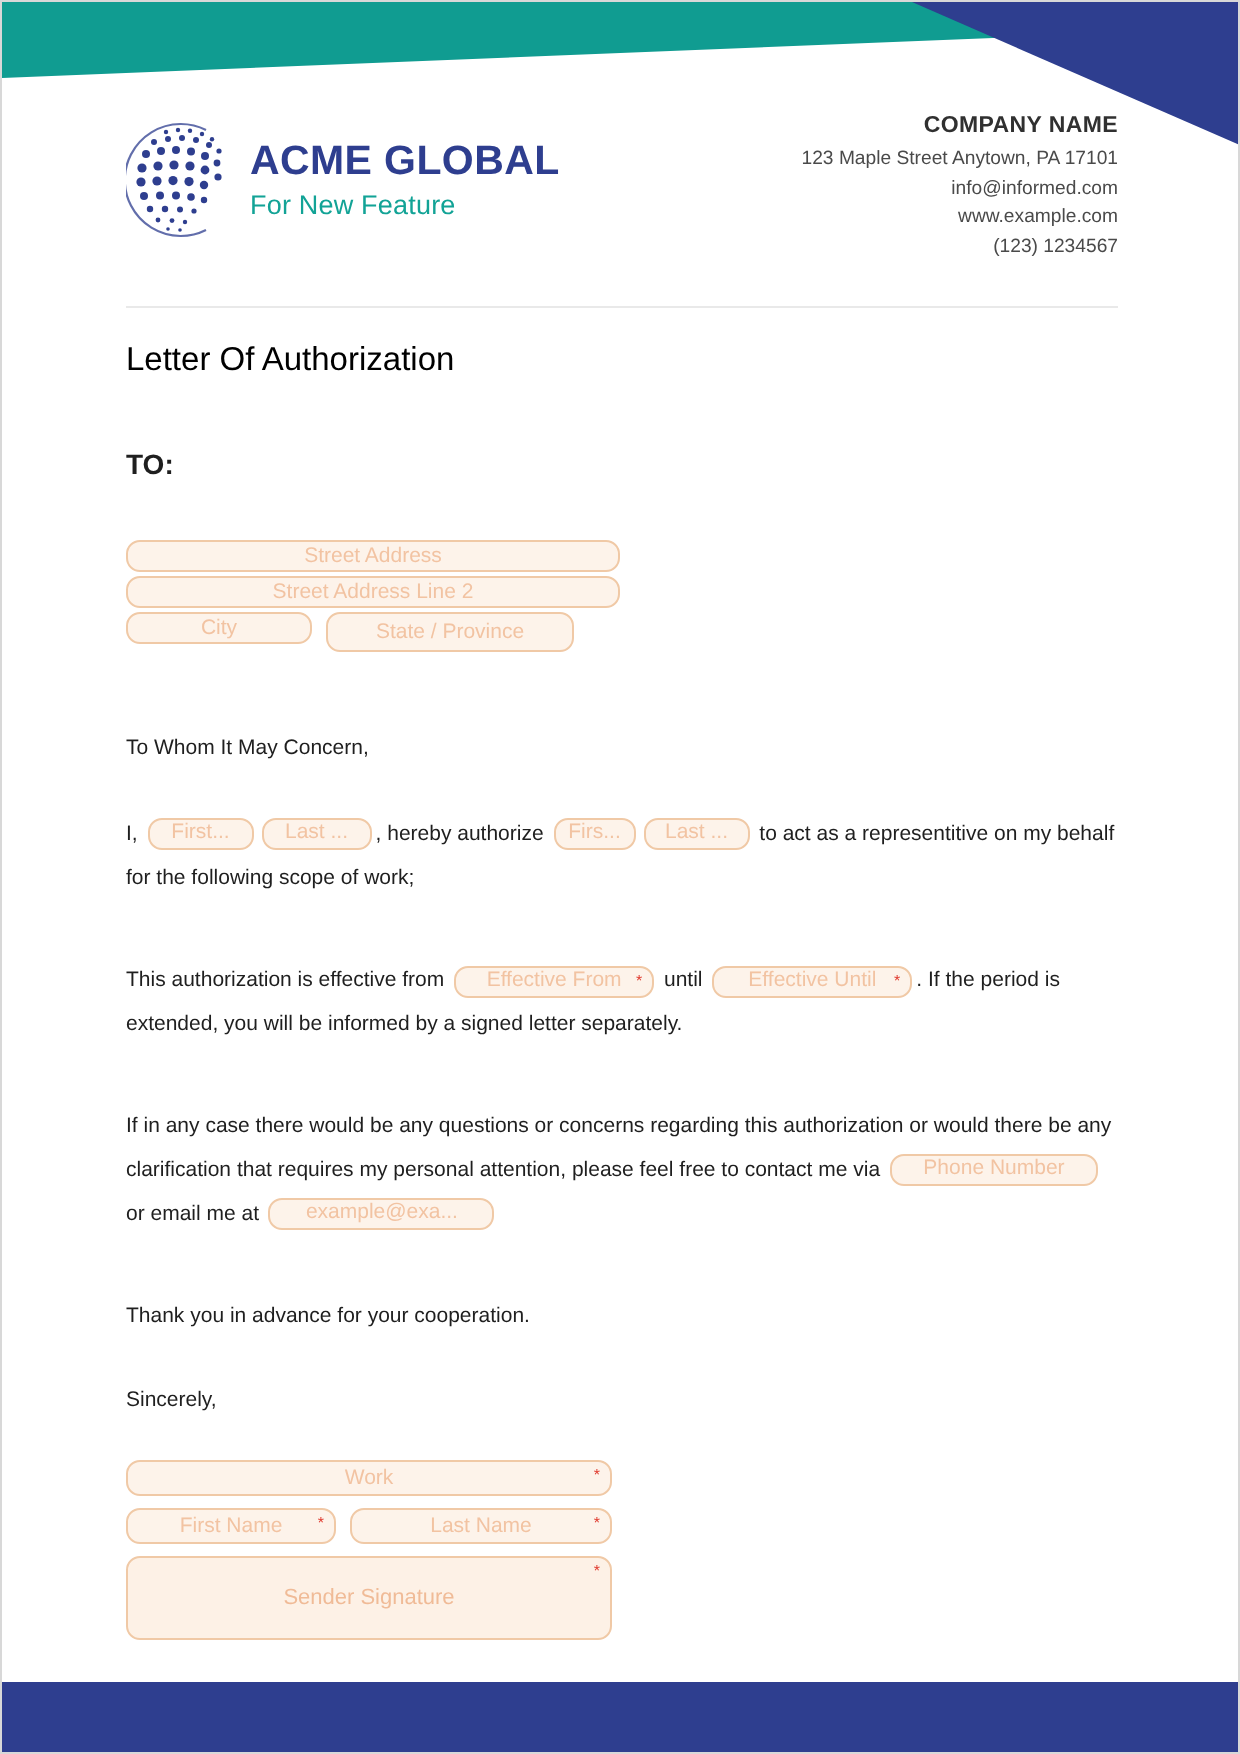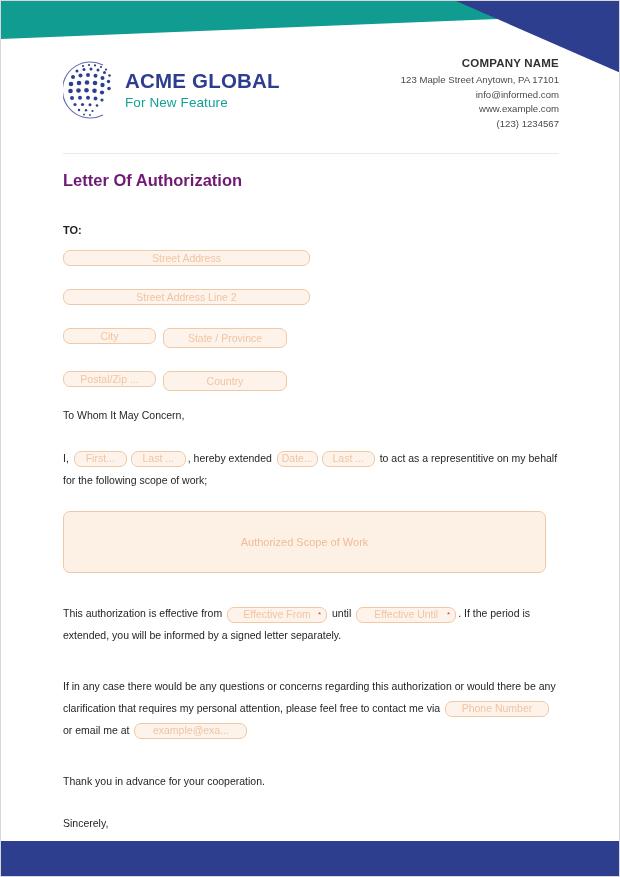--- a/index.html
+++ b/index.html
@@ -96,29 +96,29 @@
 
   
   .content {
     position: absolute;
     top: 170px;
     left: 62px;
     width: 496px;
   }
   .doc-title {
     font-size: 16.5px;
-    font-weight: bold;
-    color: #701a75;
+    font-weight: normal;
+    color: #000000;
     margin: 0 0 34px 0;
   }
   .to-label {
-    font-size: 11px;
+    font-size: 14px;
     font-weight: bold;
     color: #1f1f1f;
-    margin-bottom: 14px;
+    margin-bottom: 30px;
   }
 
   
   .field {
     border: 1px solid #f0c9a6;
     border-radius: 7px;
     background: #fdf3ea;
     color: #f2c3a2;
     font-size: 10.5px;
     text-align: center;
@@ -132,33 +132,33 @@
   }
   .req {
     color: #e03b2f;
     font-size: 8px;
     position: absolute;
     right: 5px;
     top: 3px;
     line-height: 1;
   }
 
-  .addr-rows { display: flex; flex-direction: column; gap: 23px; }
+  .addr-rows { display: flex; flex-direction: column; gap: 2px; }
   .addr-full { width: 247px; height: 16px; }
   .addr-row { display: flex; gap: 7px; }
   .addr-small { width: 93px; height: 16px; }
   .addr-mid { width: 124px; height: 20px; }
 
   .para {
     font-size: 10.5px;
     color: #1f1f1f;
     line-height: 2.08;
     margin: 0;
   }
-  .gap-top-1 { margin-top: 14px; }
+  .gap-top-1 { margin-top: 38px; }
   .gap-top-2 { margin-top: 21px; }
   .gap-top-3 { margin-top: 30px; }
   .gap-top-4 { margin-top: 29px; }
   .gap-top-5 { margin-top: 29px; }
 
   .inline-field {
     height: 16px;
     vertical-align: middle;
     margin: 0 2px;
     display: inline-flex;
@@ -304,37 +304,32 @@
 
     <div class="to-label">TO:</div>
 
     <div class="addr-rows">
       <div class="field addr-full">Street Address</div>
       <div class="field addr-full">Street Address Line 2</div>
       <div class="addr-row">
         <div class="field addr-small">City</div>
         <div class="field addr-mid">State / Province</div>
       </div>
-      <div class="addr-row">
-        <div class="field addr-small">Postal/Zip ...</div>
-        <div class="field addr-mid">Country</div>
-      </div>
     </div>
 
     <p class="para gap-top-1">To Whom It May Concern,</p>
 
     <p class="para gap-top-2">
       <span>I,</span>
-      <span class="field inline-field w-first">First...</span><span class="field inline-field w-last">Last ...</span><span>, hereby extended</span>
-      <span class="field inline-field w-first2">Date...</span><span class="field inline-field w-last2">Last ...</span>
+      <span class="field inline-field w-first">First...</span><span class="field inline-field w-last">Last ...</span><span>, hereby authorize</span>
+      <span class="field inline-field w-first2">Firs...</span><span class="field inline-field w-last2">Last ...</span>
       <span>to act as a representitive on</span>
       <span>my behalf for the following scope of work;</span>
     </p>
 
-    <div class="scope-box">Authorized Scope of Work</div>
 
     <p class="para gap-top-3">
       <span>This authorization is effective from</span>
       <span class="field inline-field w-eff">
           <span>Effective From</span>
           <span class="req">*</span>
         </span>
       <span>until</span>
       <span class="field inline-field w-eff">
           <span>Effective Until</span>
@@ -350,21 +345,21 @@
       <span class="field inline-field w-phone">Phone Number</span><span>or email me at</span>
       <span class="field inline-field w-email">example@exa...</span>
     </p>
 
     <p class="para gap-top-5">Thank you in advance for your cooperation.</p>
 
     <p class="para gap-top-2">Sincerely,</p>
 
     <div class="sign-rows">
       <div class="field sign-date">
-        <span>Thank</span>
+        <span>Work</span>
         <span class="req">*</span>
       </div>
       <div class="sign-row">
         <div class="field sign-first">
           <span>First Name</span>
           <span class="req">*</span>
         </div>
         <div class="field sign-last">
           <span>Last Name</span>
           <span class="req">*</span>

